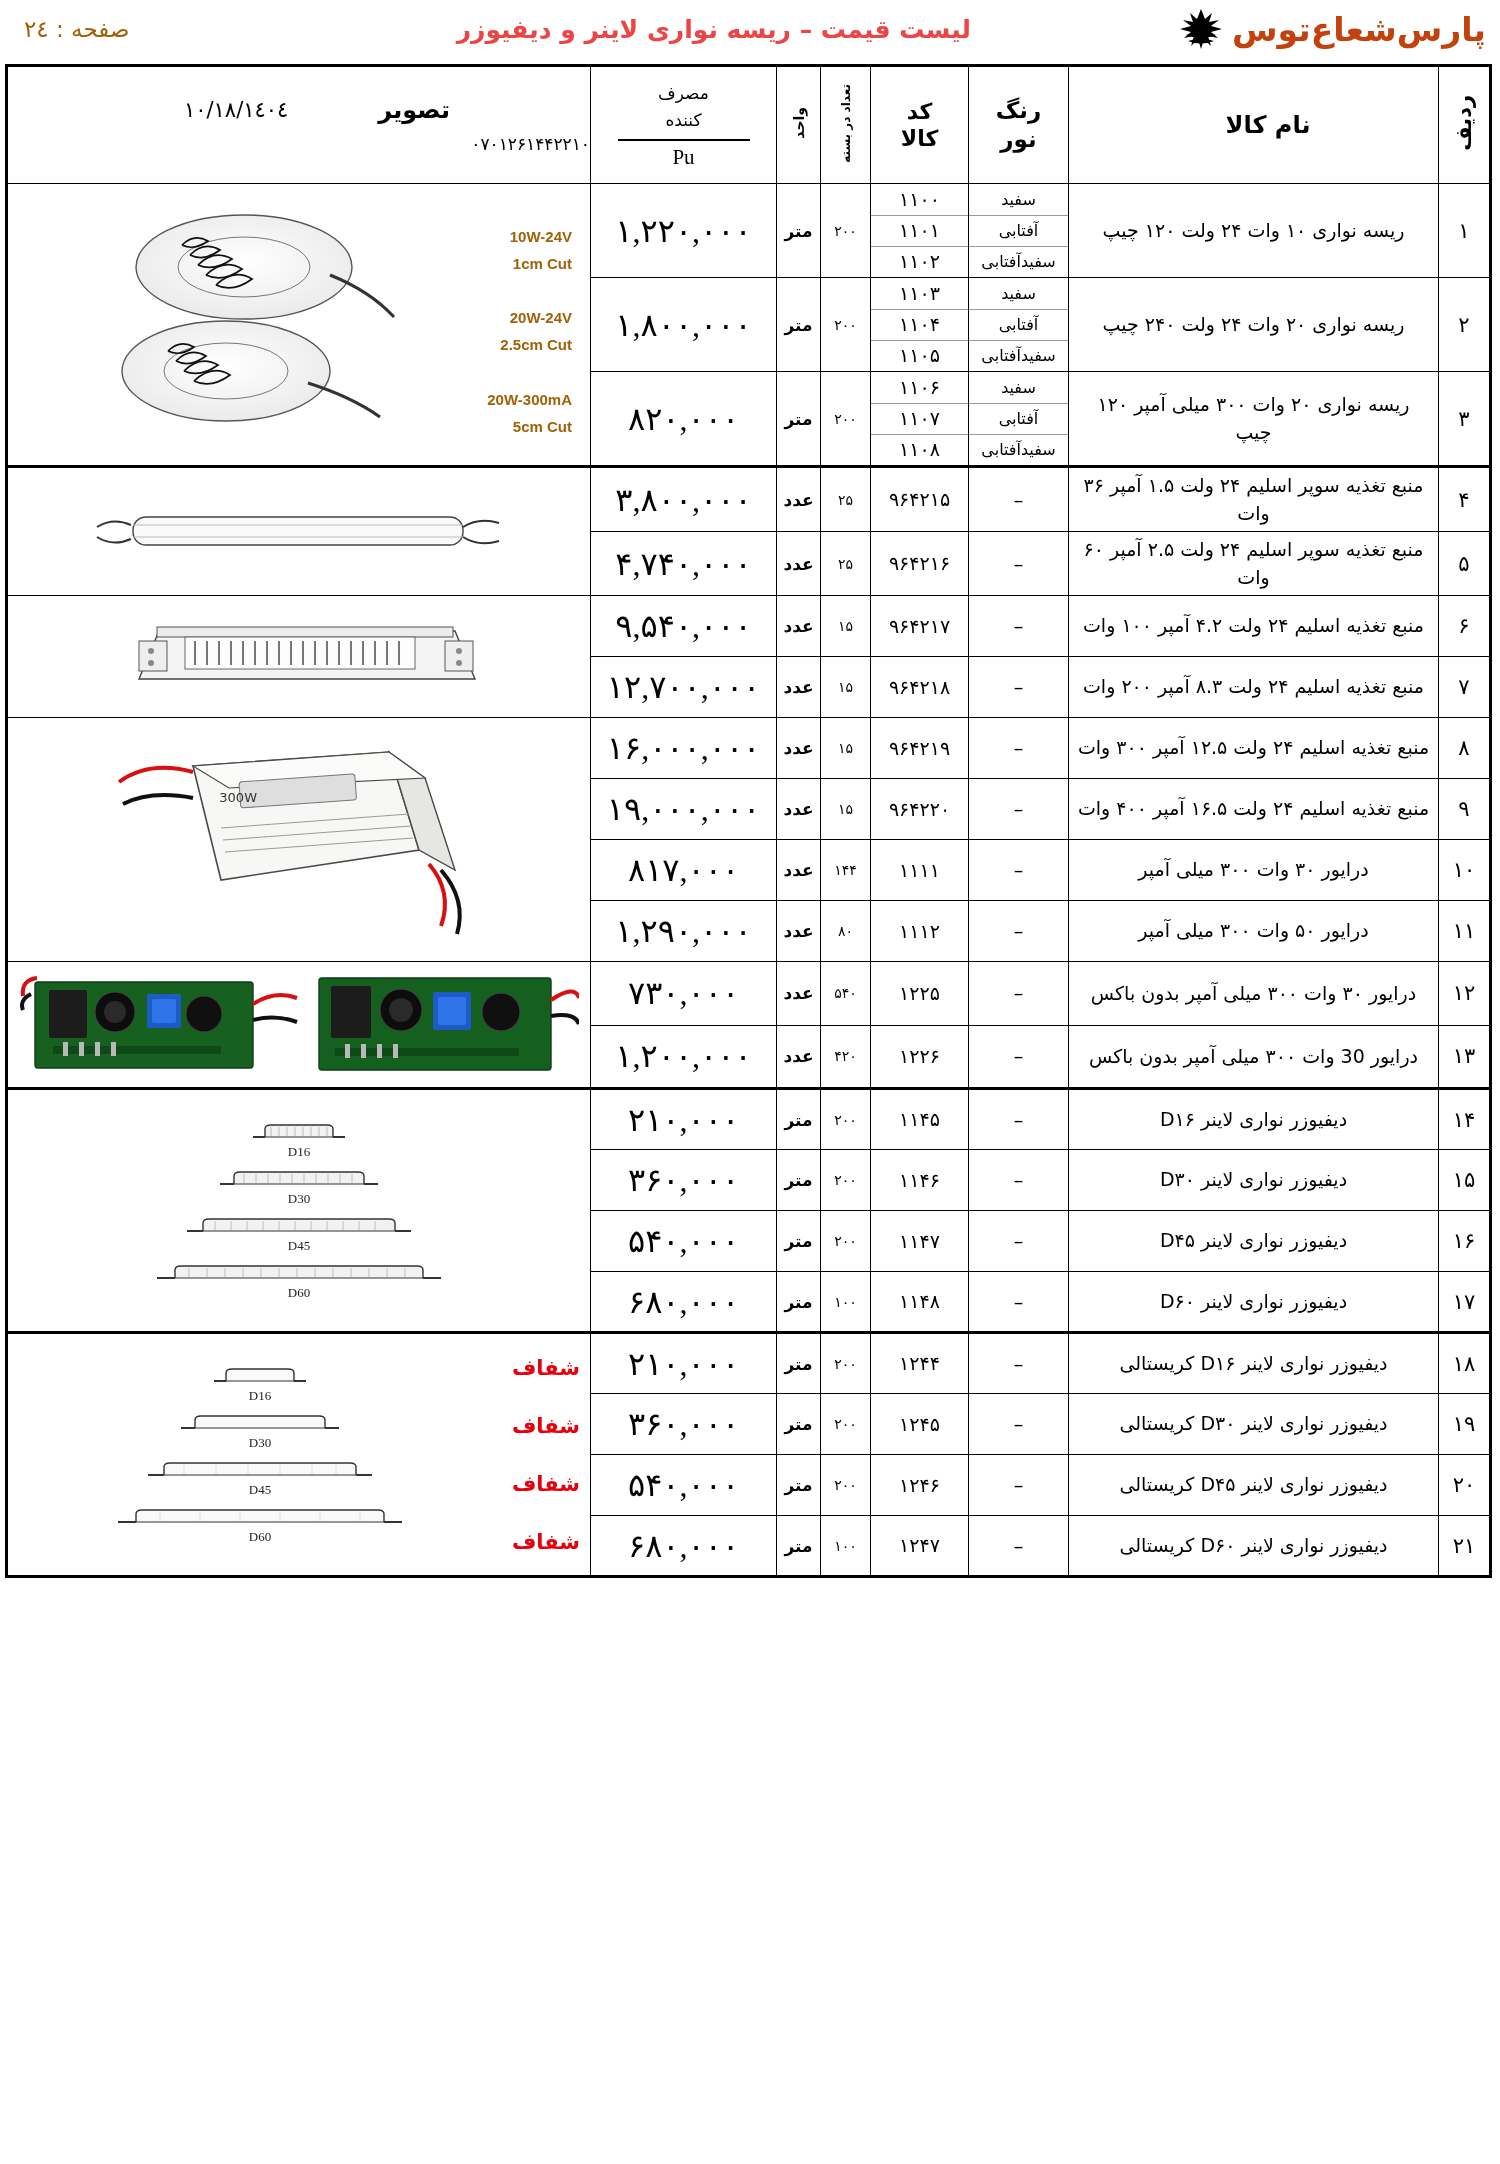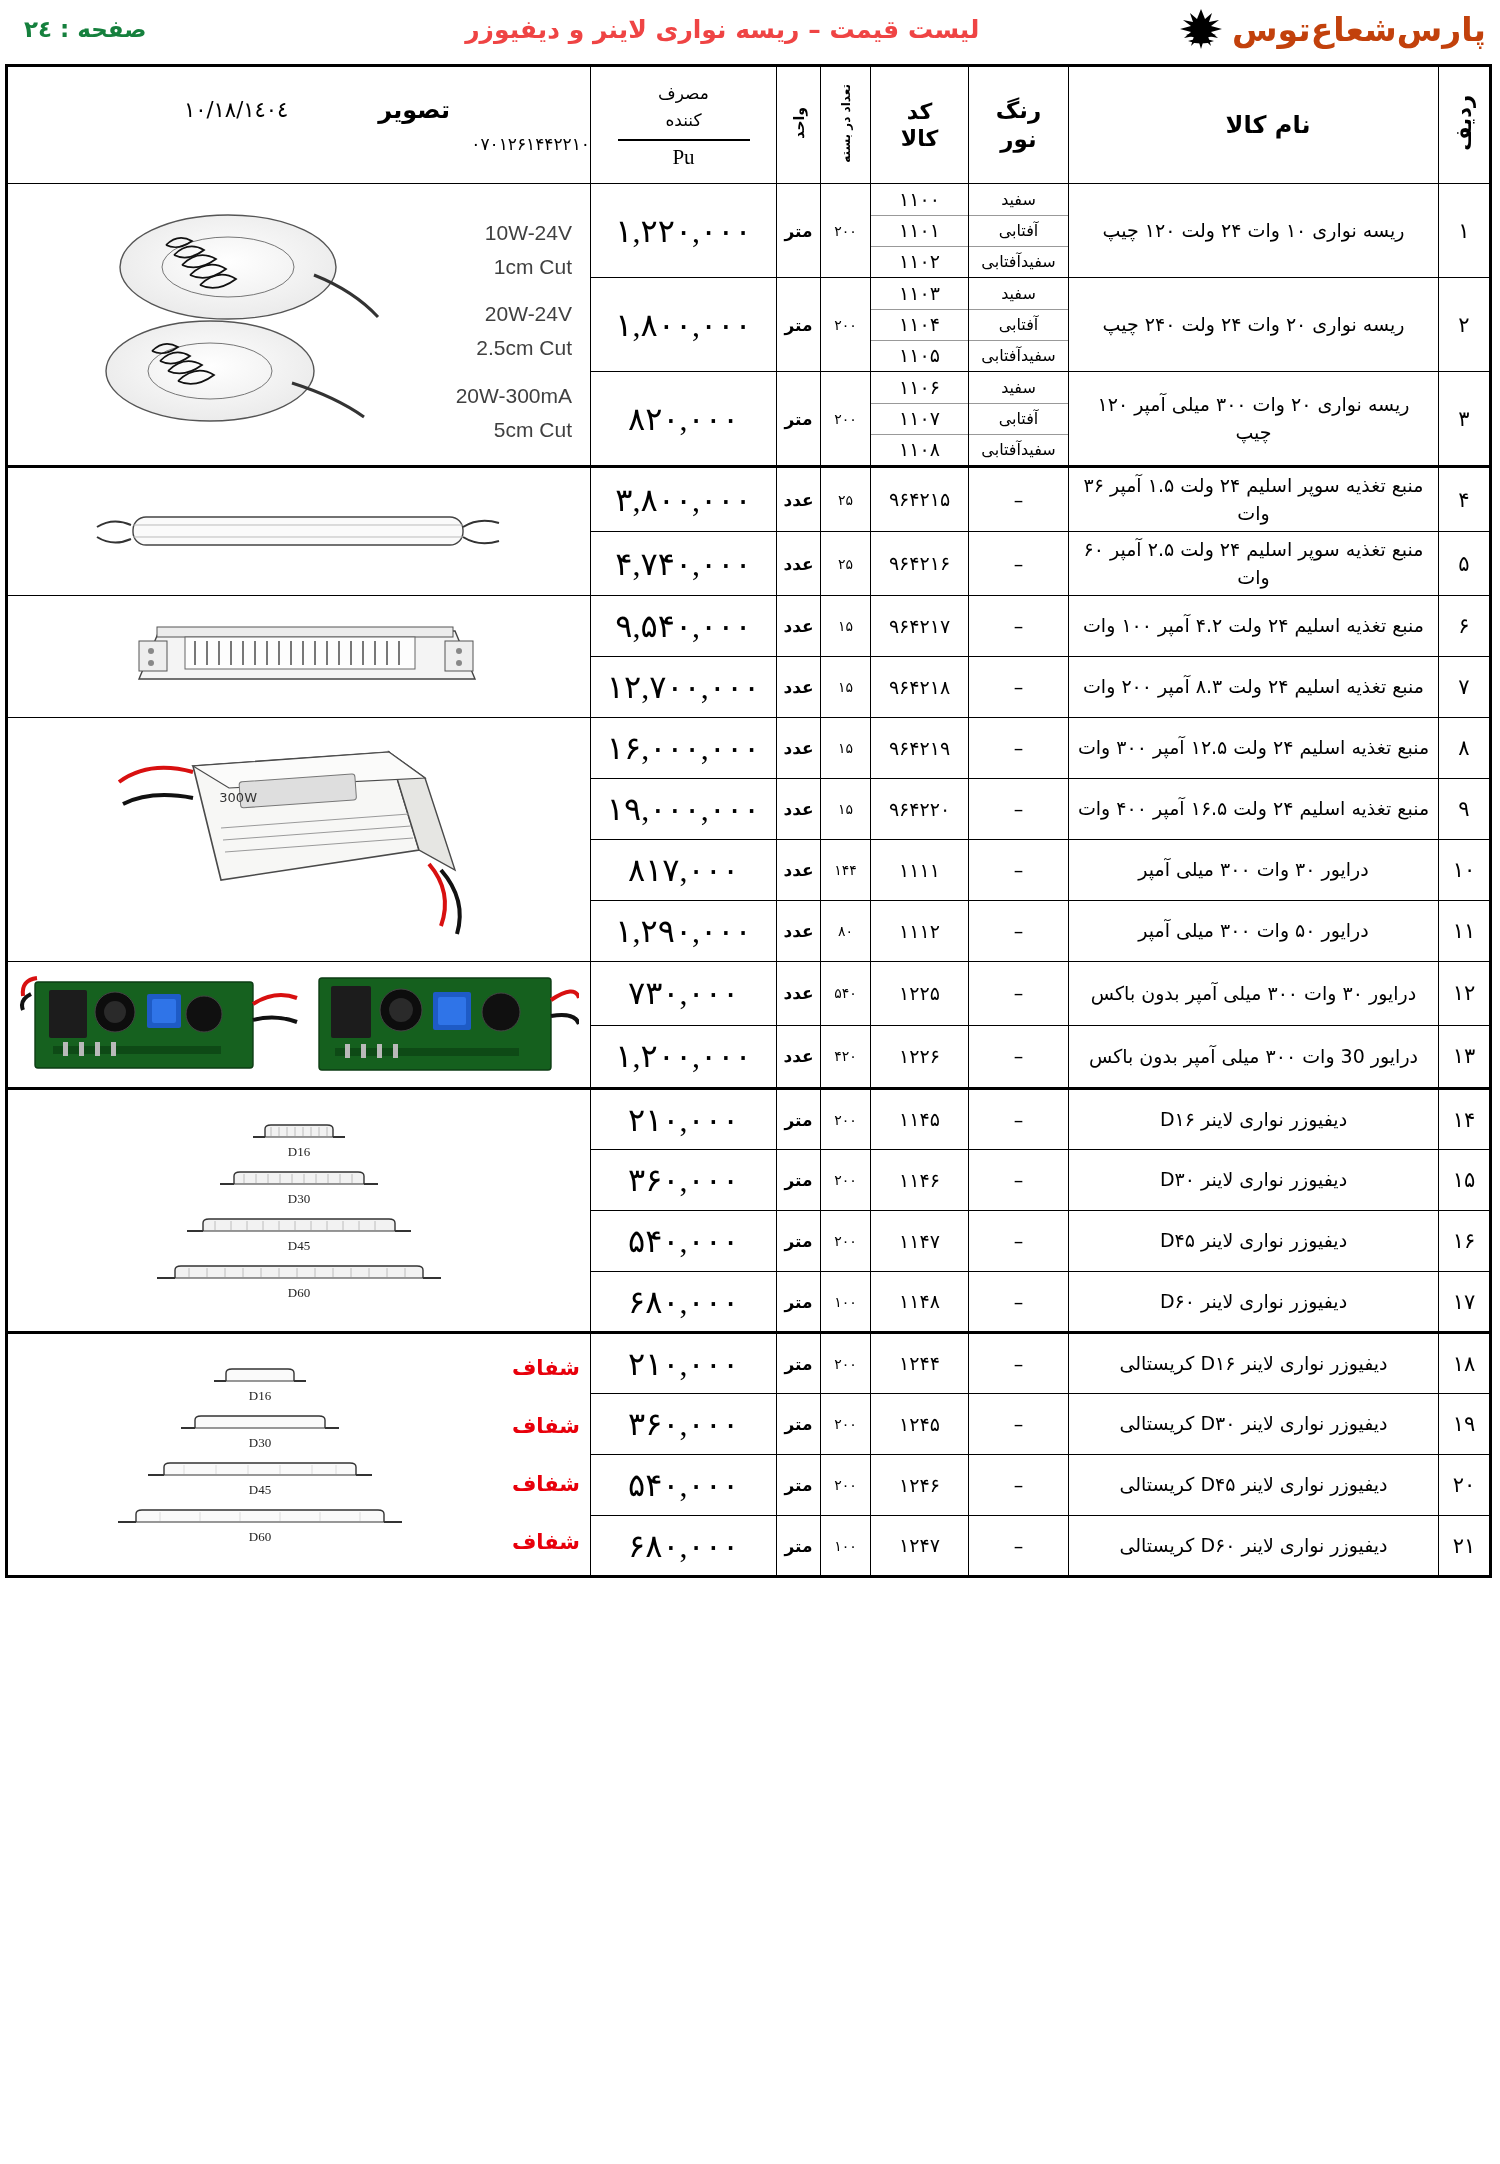--- a/index.html
+++ b/index.html
@@ -39,22 +39,22 @@
     text-align: center;
     font-size: 25px;
     font-weight: bold;
     color: #ef4444;
     white-space: nowrap;
     margin-right: -120px;
   }
   .page-number {
     flex: 0 0 auto;
     font-size: 23px;
-    font-weight: bold;
-    color: #15803d;
+    font-weight: normal;
+    color: #a16207;
     white-space: nowrap;
     padding-left: 10px;
   }
 
   
   .price-table {
     position: absolute;
     top: 64px;
     right: 8px;
     left: 8px;
@@ -183,23 +183,23 @@
     display: flex;
     align-items: center;
     justify-content: space-between;
     padding: 4px 12px;
   }
   .annot-stack {
     display: flex; flex-direction: column; align-items: flex-start;
     gap: 18px; padding-right: 6px;
   }
   .annot {
-    color: #404040;
-    font-weight: normal;
-    font-size: 21px;
+    color: #a16207;
+    font-weight: bold;
+    font-size: 15px;
     direction: ltr;
     font-family: "Liberation Sans", sans-serif;
     white-space: nowrap;
   }
   .annot-pair { display: flex; flex-direction: column; gap: 10px; align-items: flex-start; }
   .annot-fa { color: #e8000b; font-weight: bold; font-size: 21px; font-family: "DejaVu Sans", sans-serif; }
 
   .pic-area { flex: 1 1 auto; display: flex; align-items: center; justify-content: center; }
 
   

